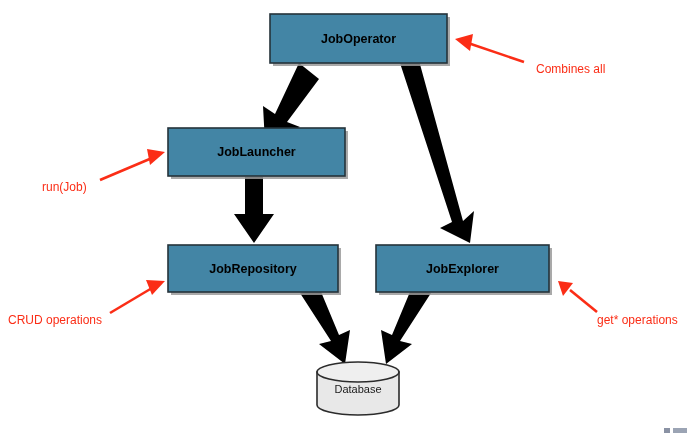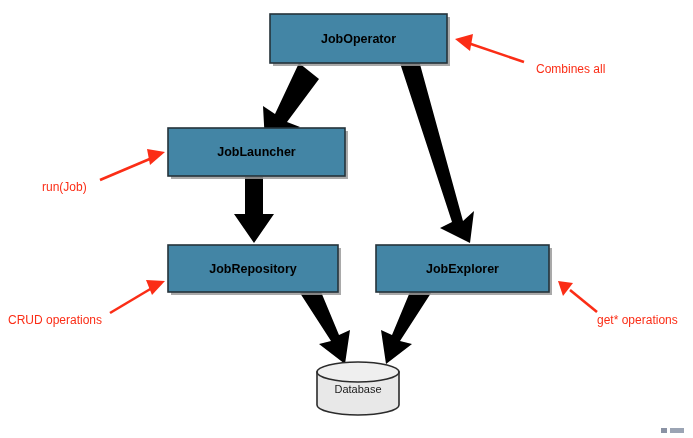--- a/index.html
+++ b/index.html
@@ -9,20 +9,21 @@
   }
   body {
     font-family: "Liberation Sans", sans-serif;
   }
   #canvas {
     position: relative;
     width: 693px;
     height: 438px;
     background: #ffffff;
     overflow: hidden;
+    text-align: right;
   }
   #diagram-svg {
     position: absolute;
     left: 0;
     top: 0;
     width: 693px;
     height: 438px;
   }
   .node-label {
     font-family: "Liberation Sans", sans-serif;

